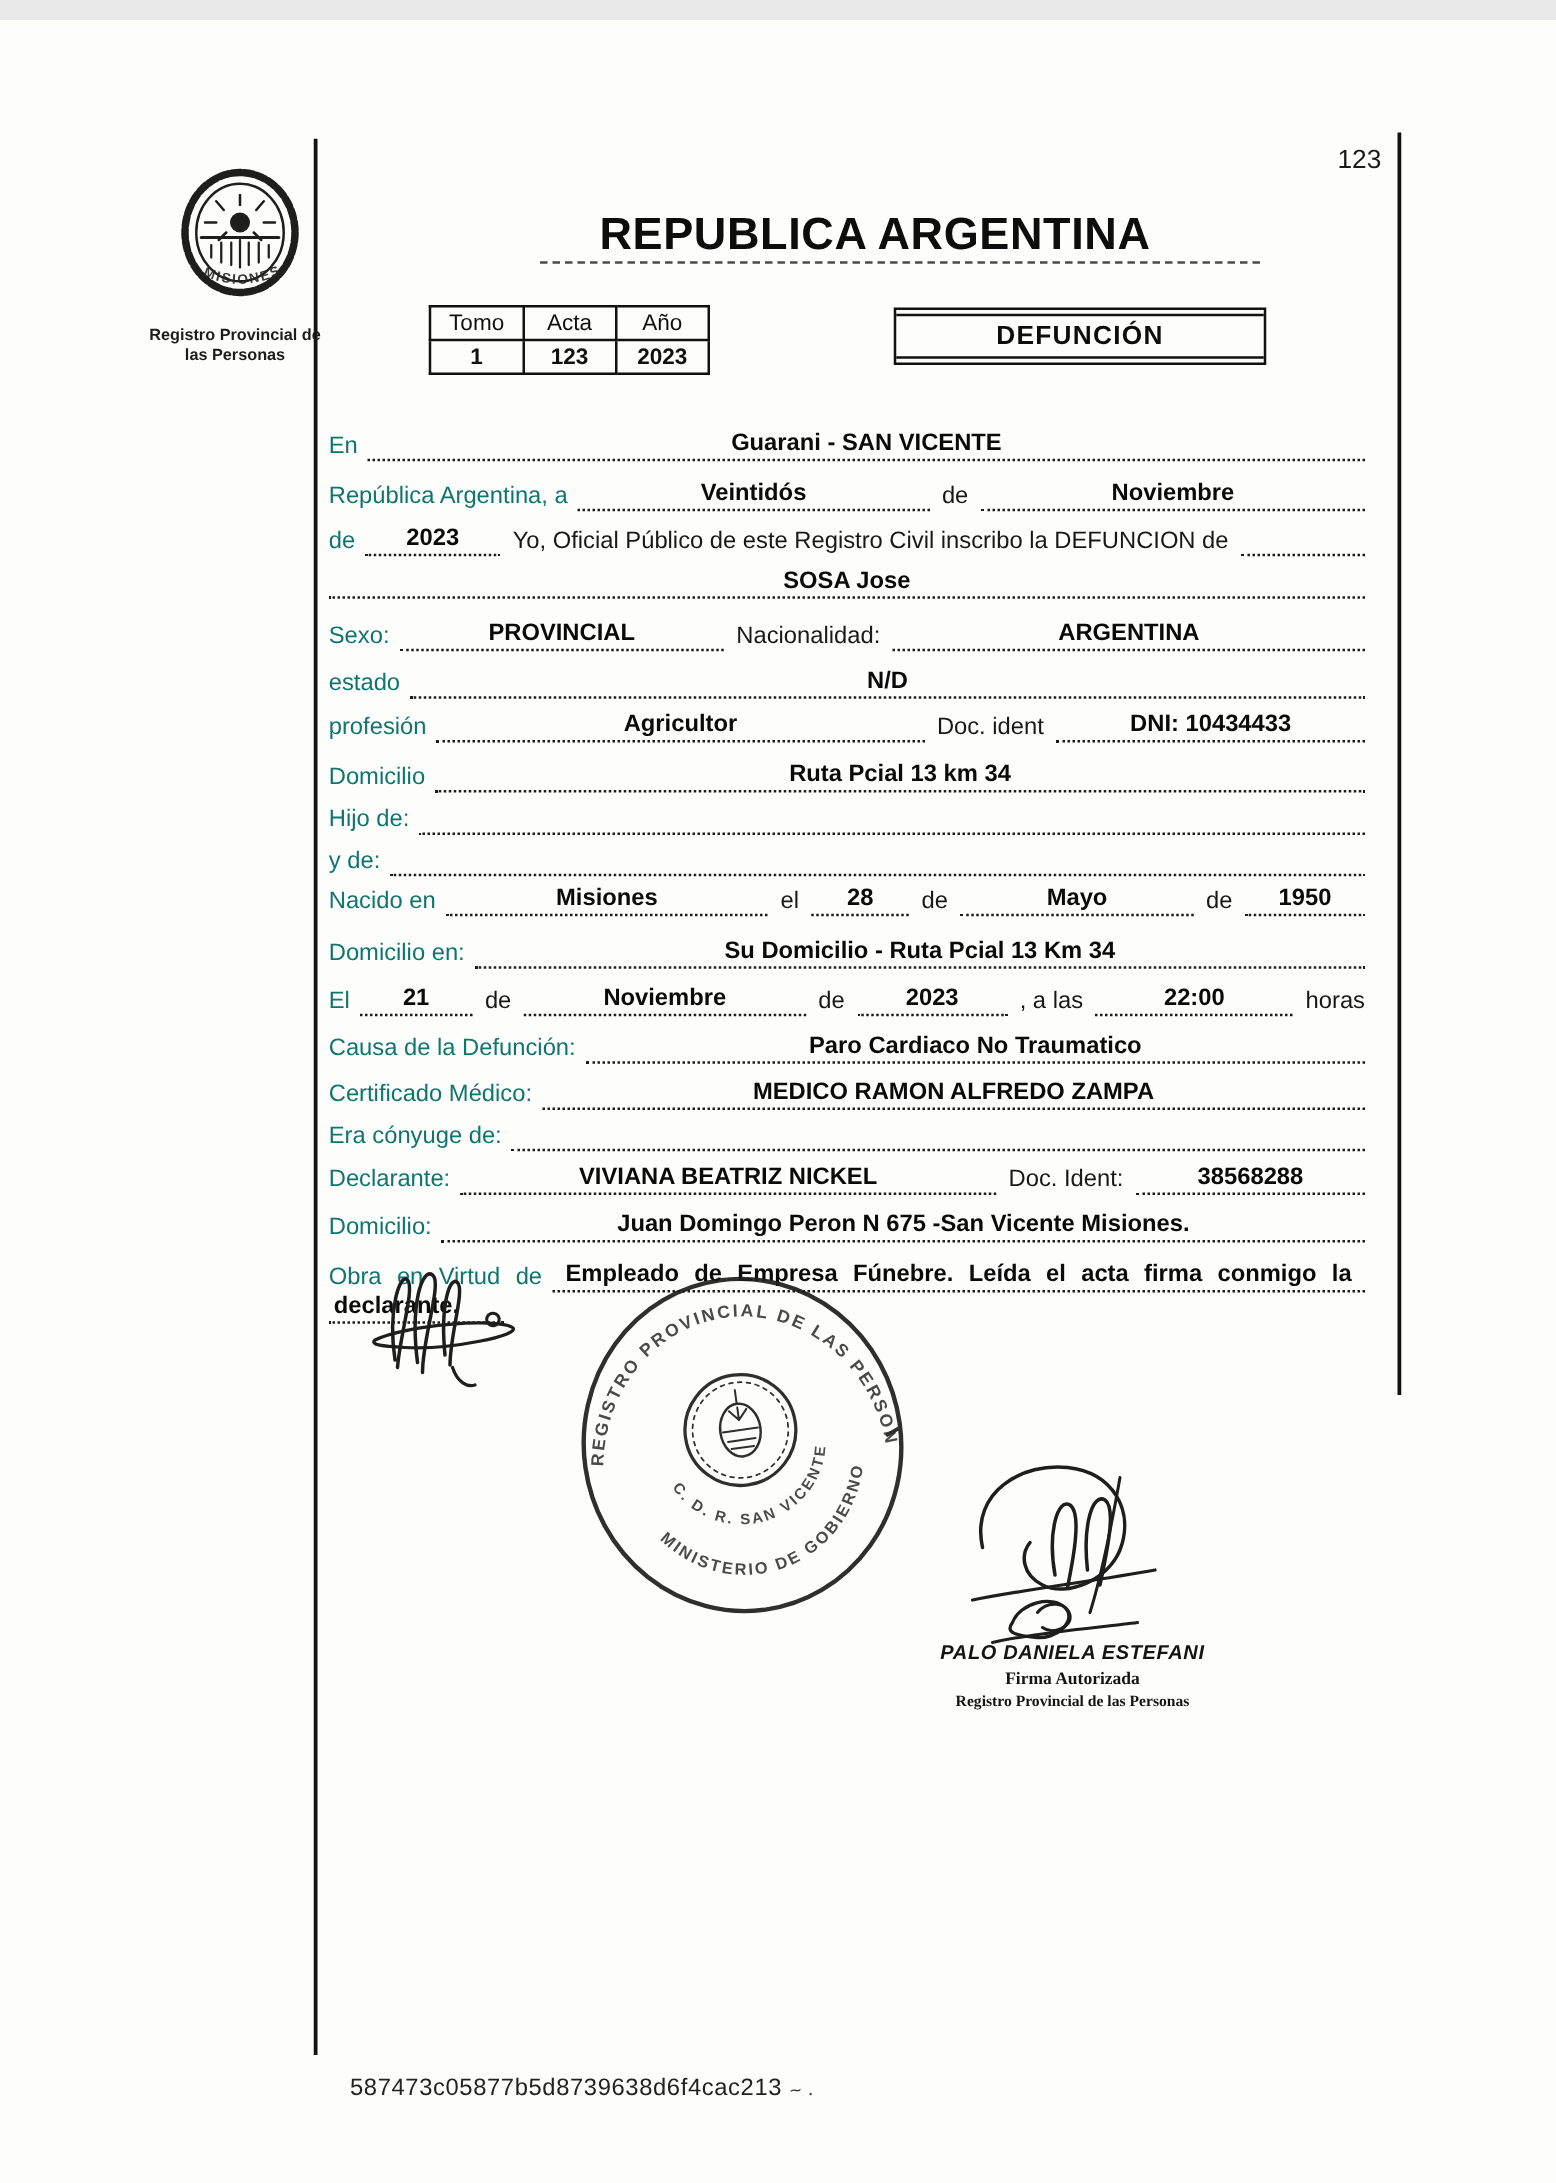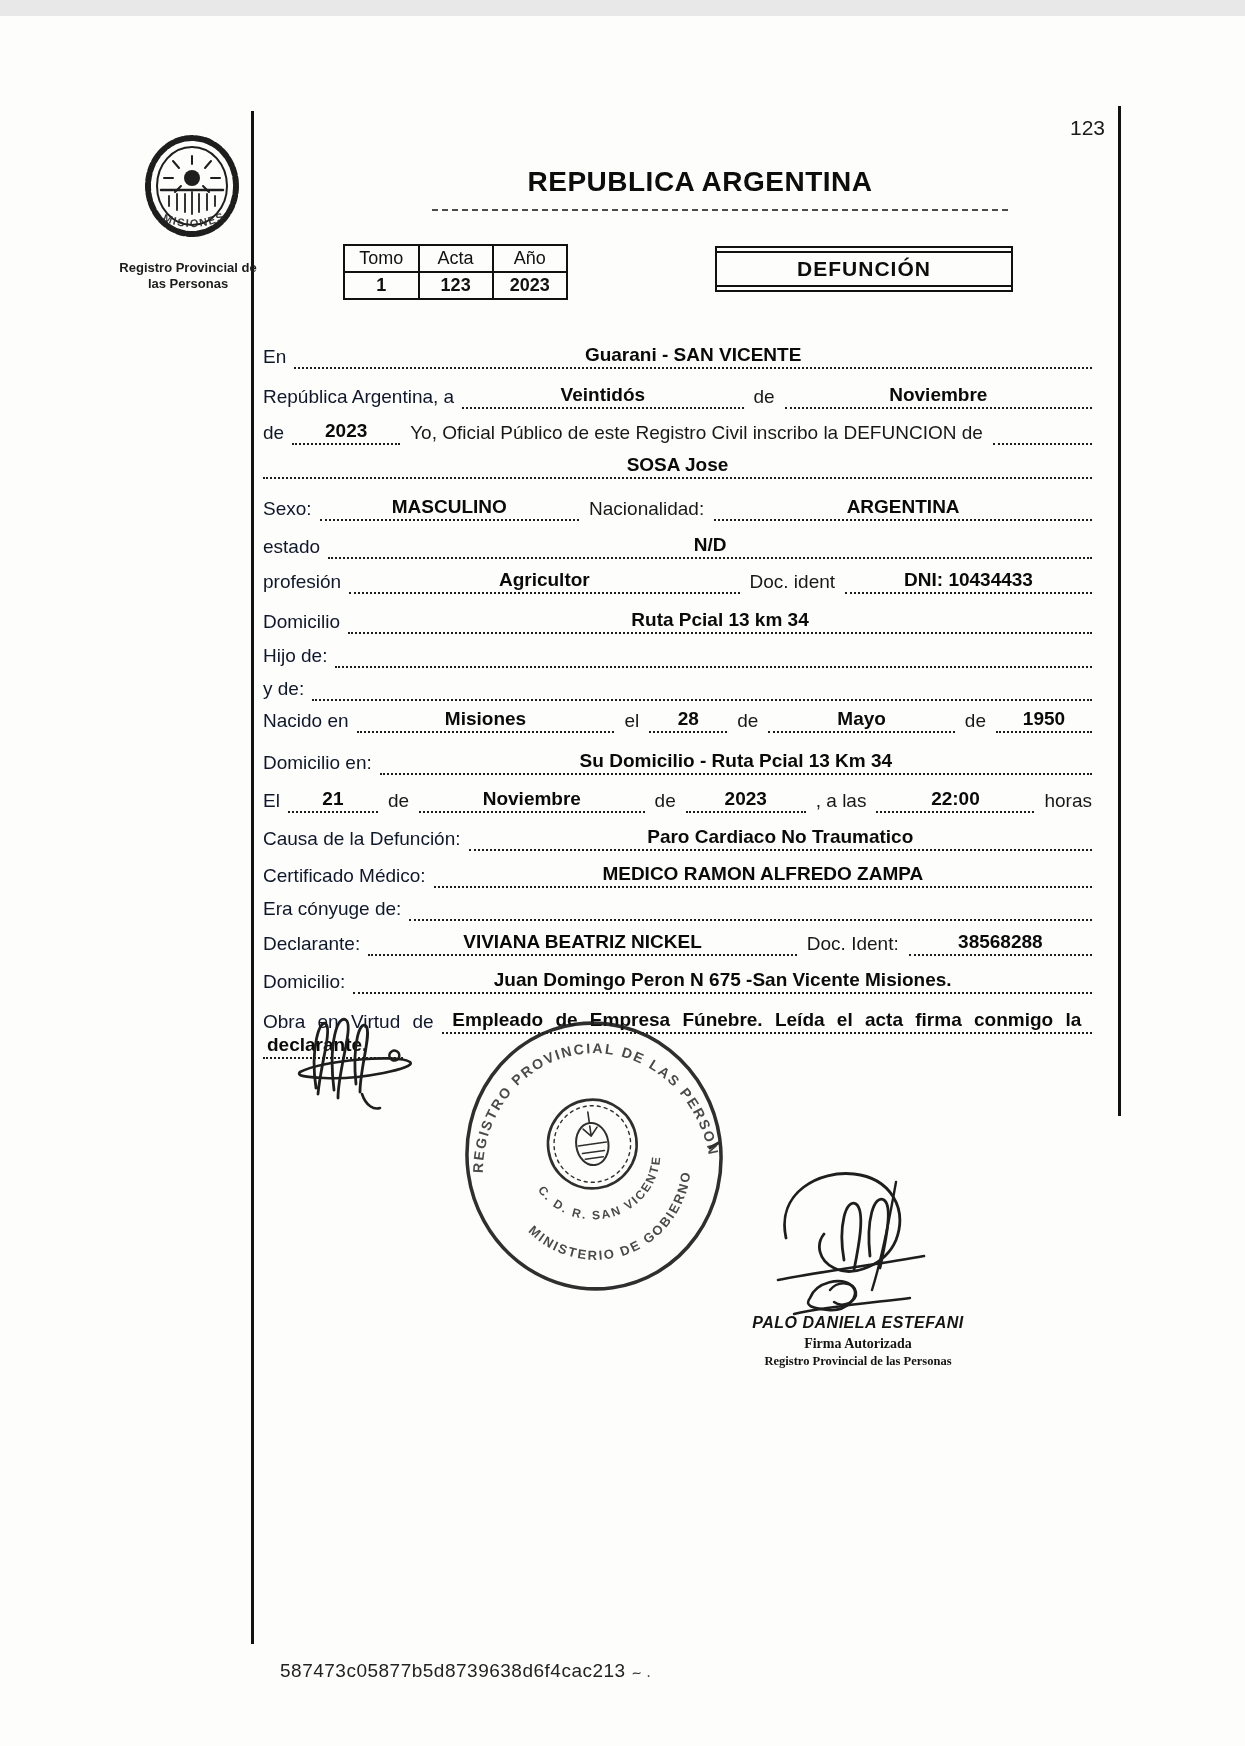--- a/index.html
+++ b/index.html
@@ -11,37 +11,37 @@
   .vline{position:absolute;background:#121212;}
   .title-artifact{position:absolute;border-top:2.5px dashed #1f1f1f;opacity:.8;}
   
   .pagenum{position:absolute;font-size:21px;color:#1a1a1a;}
   
   .seal-wrap{position:absolute;left:143px;top:118px;width:98px;height:120px;}
   .seal-caption{position:absolute;left:98px;top:244px;width:180px;text-align:center;
     font-size:13px;font-weight:bold;line-height:16px;color:#1c1c1c;}
   
   .title{position:absolute;left:400px;top:150px;width:600px;text-align:center;
-    font-size:28px;font-weight:bold;letter-spacing:.5px;color:#0d0d0d;}
+    font-size:36px;font-weight:bold;letter-spacing:.5px;color:#0d0d0d;}
   
   .rectab{position:absolute;left:343px;top:228px;width:225px;border-collapse:collapse;padding-left:12px;}
   .rectab td{border:2.5px solid #111;width:75px;height:25px;text-align:center;
     font-size:18px;padding:0;color:#111;}
   .rectab .hdr td{font-weight:normal;}
   .rectab .valr td{font-weight:bold;}
   
   .defbox{position:absolute;left:715px;top:230px;width:298px;height:46px;
     border:2.5px solid #111;box-sizing:border-box;padding:3px 0;text-align:right;}
   .defbox-inner{border-top:2px solid #111;border-bottom:2px solid #111;height:100%;
     box-sizing:border-box;display:flex;align-items:center;justify-content:center;
     font-size:21px;font-weight:bold;letter-spacing:1px;color:#0d0d0d;}
   
   .form{position:absolute;left:263px;top:326px;width:829px;font-size:19px;}
   .frow{display:flex;align-items:flex-end;}
-  .lbl{white-space:nowrap;margin-right:8px;padding-bottom:1px;color:#0f172a;}
+  .lbl{white-space:nowrap;margin-right:8px;padding-bottom:1px;color:#0f766e;}
   .mid{white-space:nowrap;margin:0 10px;padding-bottom:1px;color:#181818;}
   .dots{border-bottom:2.5px dotted #1c1c1c;font-weight:bold;text-align:center;
     white-space:nowrap;min-width:28px;padding:0 4px 1px 4px;color:#0a0a0a;}
   .dots.fill{flex:1;}
   .wordsp{word-spacing:7px;}
   .decl-tail{display:inline-block;min-width:132px;text-align:left;}
   
   .sig-left{position:absolute;left:292px;top:992px;width:132px;height:108px;}
   .stamp{position:absolute;left:458px;top:998px;width:272px;height:284px;opacity:.92;}
   .sig-right{position:absolute;left:758px;top:1148px;width:172px;height:162px;}
@@ -129,21 +129,21 @@
       <span class="mid">Yo, Oficial Público de este Registro Civil inscribo la DEFUNCION de</span>
       <span class="dots fill"></span>
     </div>
 
     <div class="frow" style="height:34px">
       <span class="dots fill">SOSA Jose</span>
     </div>
 
     <div class="frow" style="height:42px">
       <span class="lbl">Sexo:</span>
-      <span class="dots fill" style="flex:.85">MASCULINO</span>
+      <span class="dots fill" style="flex:.85">PROVINCIAL</span>
       <span class="mid">Nacionalidad:</span>
       <span class="dots fill" style="flex:1.25">ARGENTINA</span>
     </div>
 
     <div class="frow" style="height:38px">
       <span class="lbl">estado</span>
       <span class="dots fill">N/D</span>
     </div>
 
     <div class="frow" style="height:35px">

